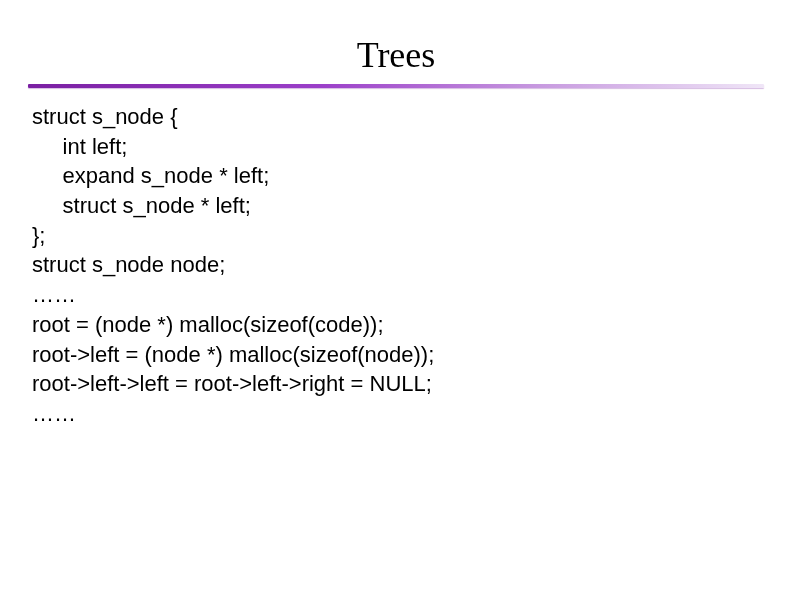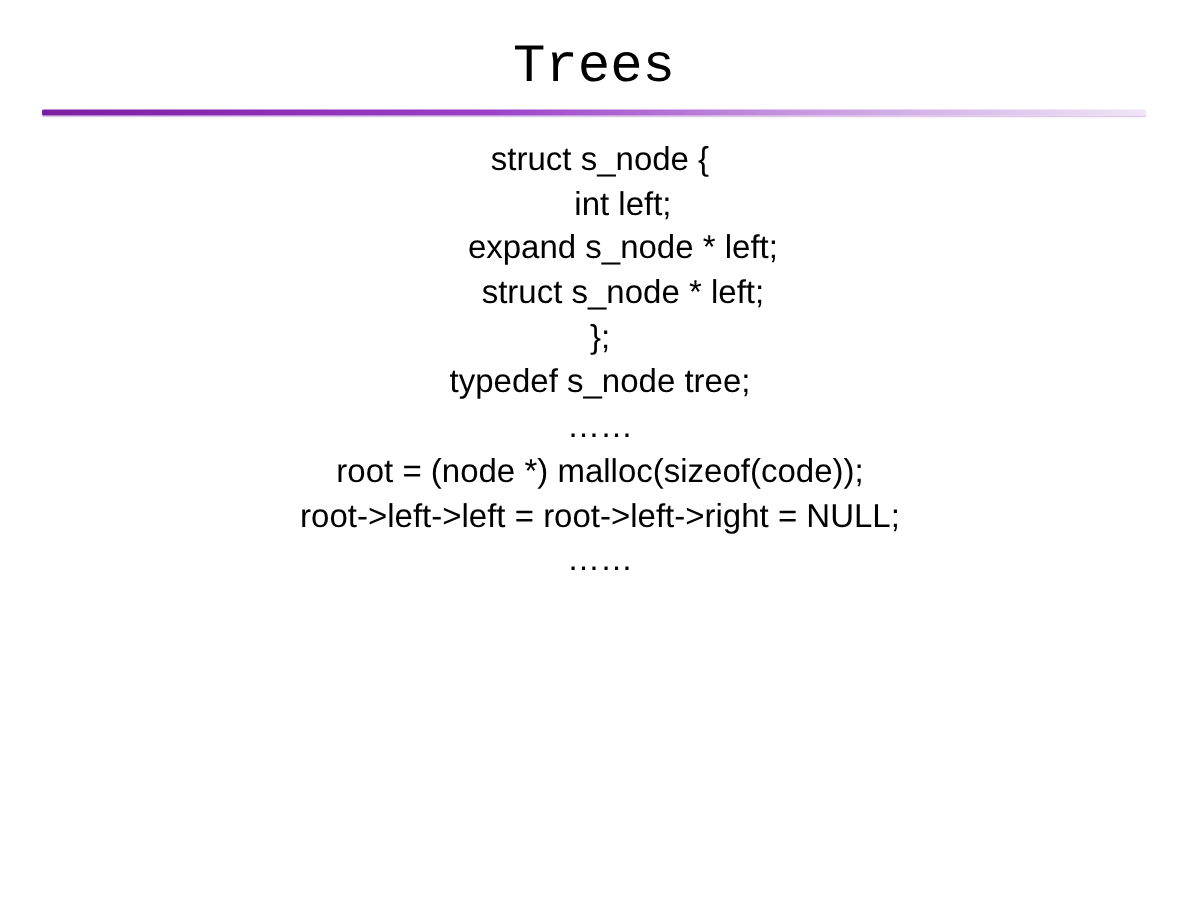--- a/index.html
+++ b/index.html
@@ -11,25 +11,25 @@
     font-family: Arial, Helvetica, sans-serif;
     overflow: hidden;
   }
   .slide {
     width: 792px;
     height: 612px;
     position: relative;
     box-sizing: border-box;
   }
   .title {
-    font-family: Liberation Mono, monospace;
+    font-family: Liberation Serif, serif;
     font-size: 36px;
     text-align: center;
     color: #000;
-    padding-top: 24px;
+    padding-top: 34px;
     padding-bottom: 8px;
   }
   .underline {
     height: 4px;
     margin: 0 28px 0 28px;
     background: linear-gradient(to right,
       #7a1fa2 0%,
       #9b3fc9 40%,
       #c89be0 70%,
       #f0e6f7 100%);
@@ -37,34 +37,34 @@
     box-shadow: 0 1px 1px rgba(120,30,160,0.3);
   }
   .content {
     padding: 14px 24px 0 32px;
     font-size: 22px;
     line-height: 1.35;
     color: #000;
   }
   .content .line {
     white-space: pre;
-    text-align: center;
   }
 </style>
 </head>
 <body>
 
 <div class="slide">
   <div class="title">Trees</div>
   <div class="underline"></div>
   <div class="content">
     <div class="line">struct s_node {</div>
     <div class="line">     int left;</div>
     <div class="line">     expand s_node * left;</div>
     <div class="line">     struct s_node * left;</div>
     <div class="line">};</div>
-    <div class="line">typedef s_node tree;</div>
+    <div class="line">struct s_node node;</div>
     <div class="line">……</div>
     <div class="line">root = (node *) malloc(sizeof(code));</div>
+    <div class="line">root-&gt;left = (node *) malloc(sizeof(node));</div>
     <div class="line">root-&gt;left-&gt;left = root-&gt;left-&gt;right = NULL;</div>
     <div class="line">……</div>
   </div>
 </div>
 
 </body></html>

